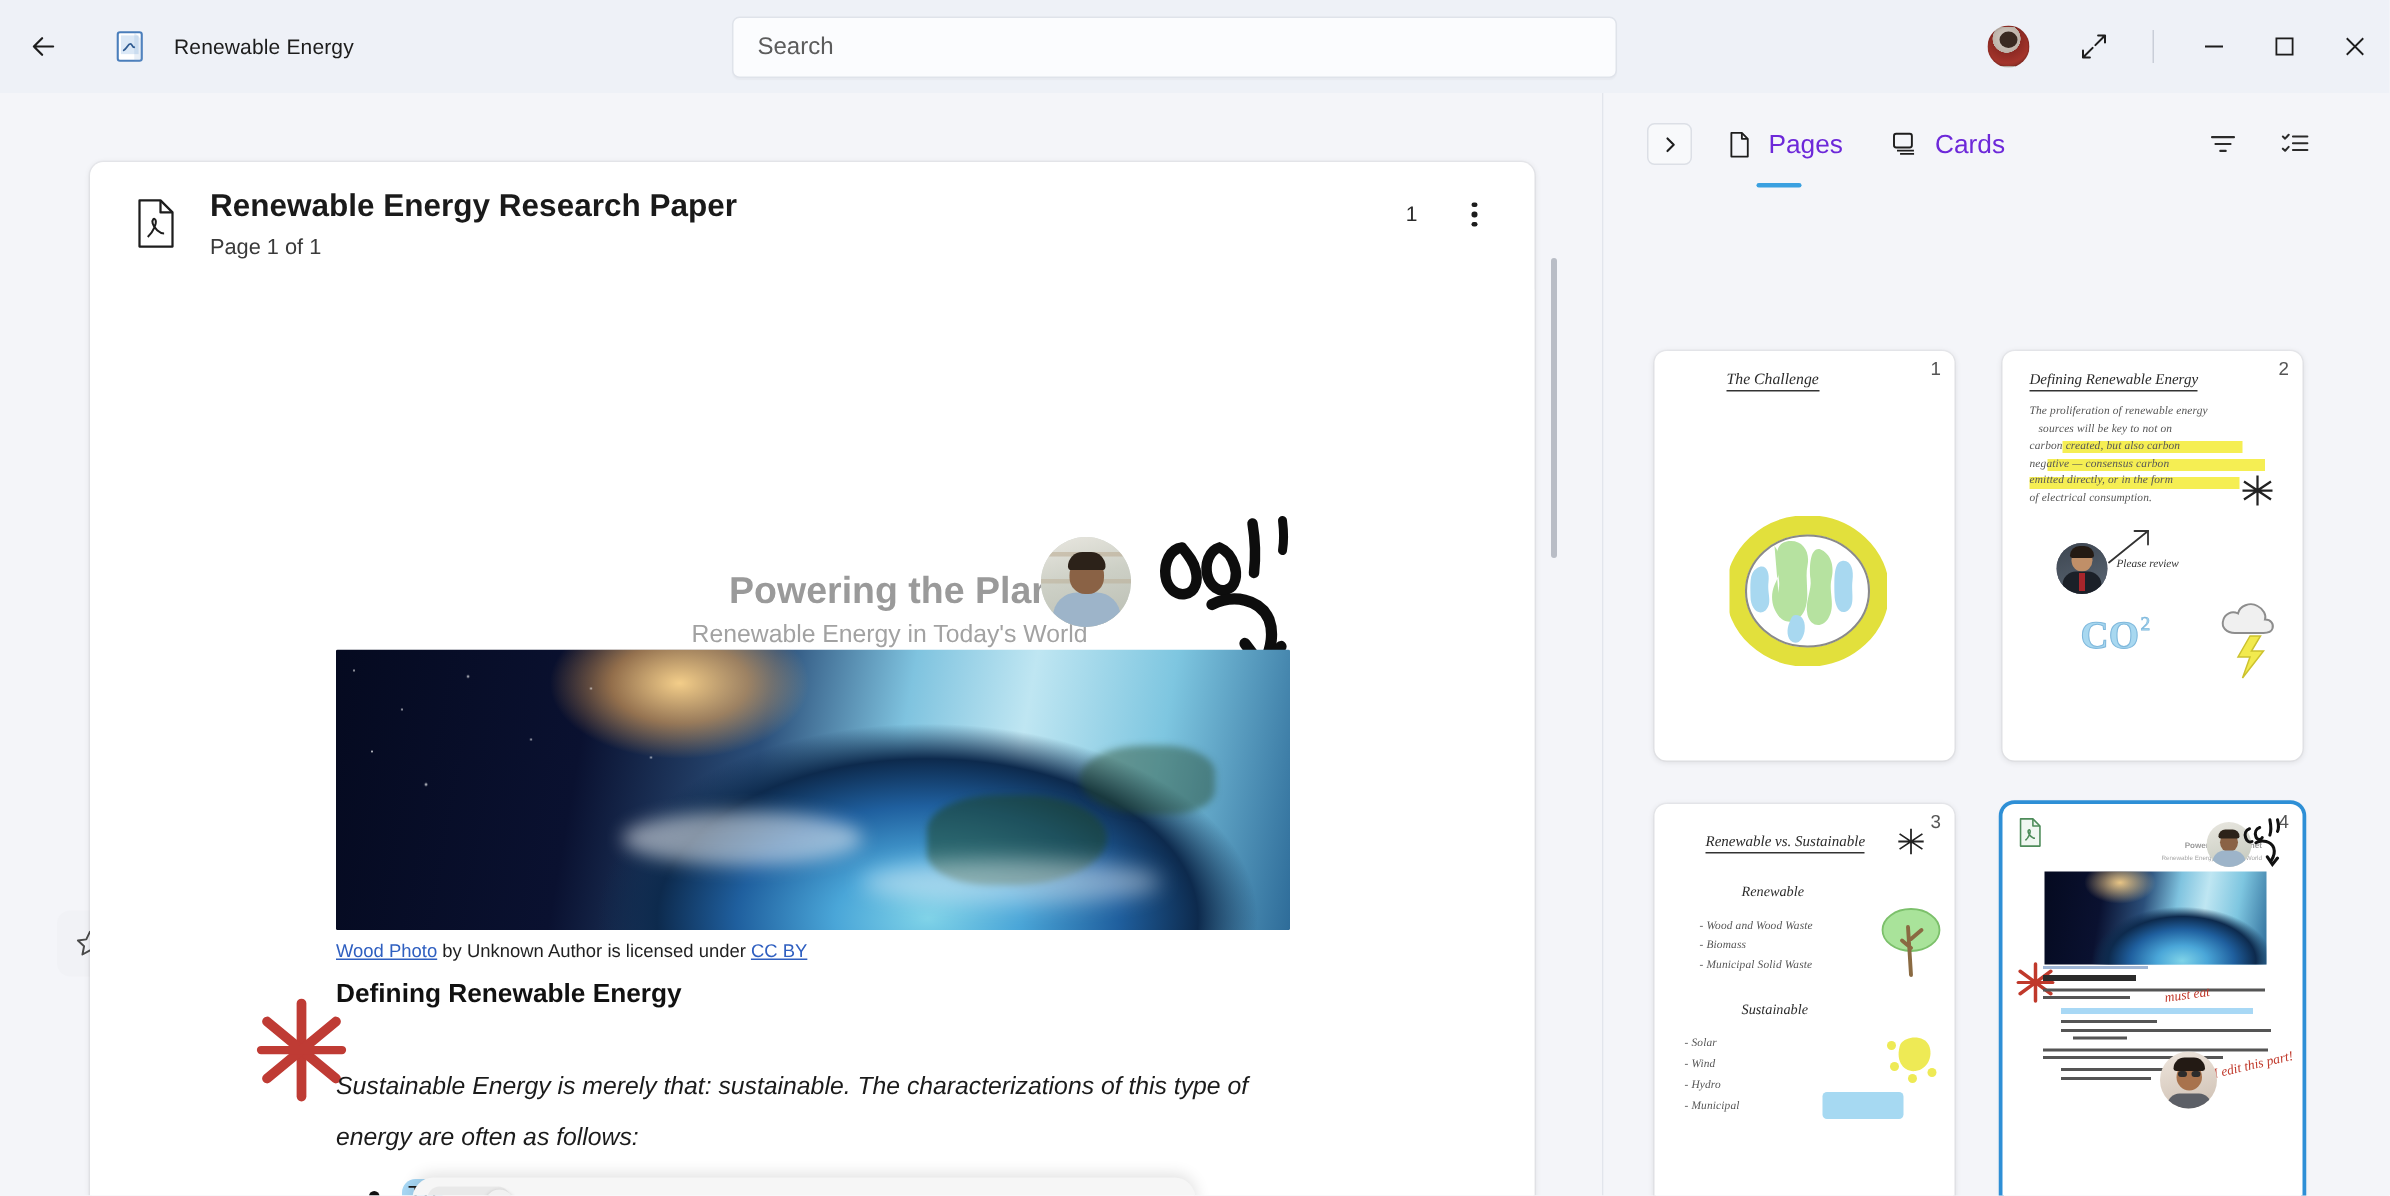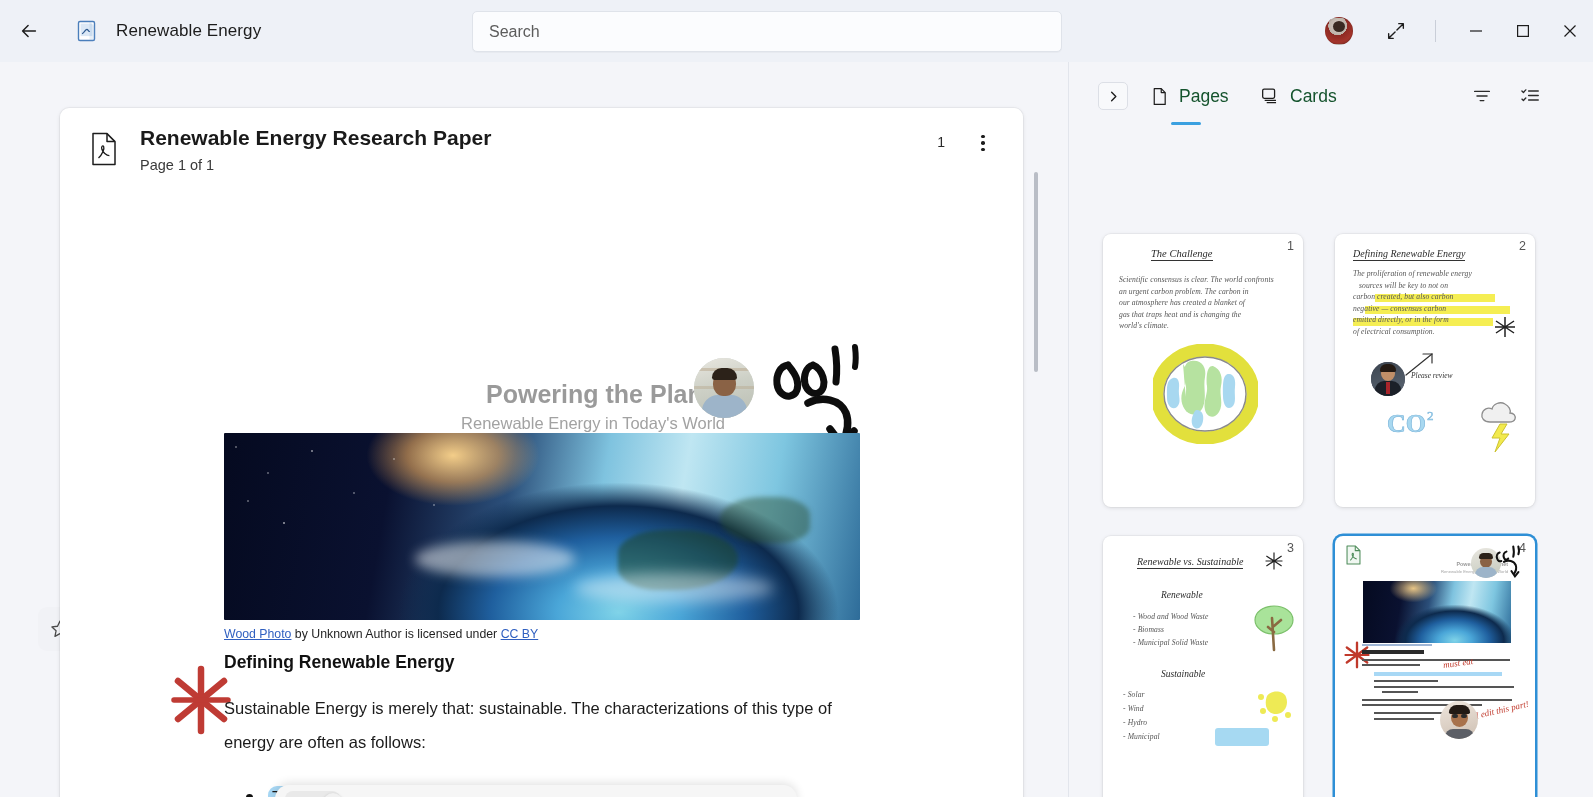--- a/index.html
+++ b/index.html
@@ -16,24 +16,24 @@
     position: absolute; top: 0; left: 0; width: 1593px; height: 62px;
     background: #eef1f7;
     display: flex; align-items: center;
   }
   .tb-back {
     width: 42px; height: 42px; margin-left: 8px; border-radius: 6px;
     display: flex; align-items: center; justify-content: center;
     cursor: pointer;
   }
   .tb-appicon { margin-left: 24px; width: 26px; height: 26px; display:flex; align-items:center; justify-content:center; }
-  .tb-title { margin-left: 16px; font-size: 17px; color: #1c1c1c; letter-spacing: .1px; }
+  .tb-title { margin-left: 16px; font-size: 14px; color: #1c1c1c; letter-spacing: .1px; }
 
   .searchbox {
-    position: absolute; left: 472px; top: 11px; width: 590px; height: 41px;
+    position: absolute; left: 488px; top: 11px; width: 590px; height: 41px;
     background: #fbfcfe; border: 1px solid #dfe3ea; border-radius: 5px;
     display: flex; align-items: center; padding: 0 16px;
     box-shadow: 0 1px 1px rgba(0,0,0,.03);
   }
   .searchbox input {
     border: none; outline: none; background: transparent;
     font-size: 16px; color: #3b3b3b; width: 100%;
     font-family: "Liberation Sans", sans-serif;
   }
   .searchbox input::placeholder { color: #5c5c5c; }
@@ -138,21 +138,21 @@
       radial-gradient(1.3px 1.3px at 60px 90px,#fff,transparent),
       radial-gradient(1px 1px at 24px 68px,#fff,transparent);
   }
 
   .caption { position: absolute; left: 164px; top: 434px; font-size: 12.3px; color: #1f1f1f; }
   .caption a { color: #2f5fc0; text-decoration: underline; cursor: pointer; }
 
   .ink-star-red { position: absolute; left: 108px; top: 470px; }
 
   .h2 { position: absolute; left: 164px; top: 459px; font-size: 17.5px; font-weight: bold; color: #111; }
-  .para { position: absolute; left: 164px; top: 498px; width: 620px; font-size: 16.5px; line-height: 34px; color: #1b1b1b; }
+  .para { position: absolute; left: 164px; top: 514px; width: 620px; font-size: 16.5px; line-height: 34px; color: #1b1b1b; font-style: italic; }
   .bullets { position: absolute; left: 186px; top: 587px; width: 660px; font-size: 16.5px; line-height: 34px; color: #1b1b1b; list-style: none; }
   .bullets li { position: relative; padding-left: 22px; }
   .bullets li::before { content:''; position:absolute; left:0; top:14px; width:7px; height:7px; border-radius:50%; background:#111; }
   .bullets li .hl { background: #a8d8f5; border-radius: 9px; padding: 2px 4px; }
 
   
   .scrollbar { position: absolute; left: 1034px; top: 110px; width: 4px; height: 200px; border-radius: 2px; background: #b9bdc6; cursor: pointer; }
 
   
   .pentool {
@@ -178,21 +178,21 @@
   .rp-header { position: absolute; left: 0; top: 0; width: 524px; height: 68px; }
   .rp-expand {
     position: absolute; left: 29px; top: 20px; width: 30px; height: 28px; border-radius: 5px;
     border: 1px solid #dcdfe6; background: #f8f9fb;
     display: flex; align-items: center; justify-content: center; cursor: pointer;
   }
   .rp-tab {
     position: absolute; top: 16px; height: 36px; display: flex; align-items: center; gap: 9px;
     cursor: pointer; padding: 0 4px;
   }
-  .rp-tab .lbl { font-size: 17.5px; color: #14532d; text-align: right; }
+  .rp-tab .lbl { font-size: 17.5px; color: #6d28d9; text-align: right; }
   .rp-tab .ind { position: absolute; left: 26px; bottom: -11px; width: 30px; height: 3.5px; border-radius: 2px; background: #3aa0e0; }
   .rp-icnbtn { position: absolute; top: 18px; width: 32px; height: 32px; display:flex; align-items:center; justify-content:center; border-radius:5px; cursor:pointer; }
 
   .thumbs { position: absolute; left: 0; top: 68px; width: 524px; height: 667px; }
   .thumb {
     position: absolute; width: 200px; height: 273px; background: #fff;
     border-radius: 8px; box-shadow: 0 1px 4px rgba(0,0,0,.11), 0 0 0 1px rgba(0,0,0,.03);
     overflow: hidden; cursor: pointer;
   }
   .thumb.sel { box-shadow: 0 0 0 2.5px #2e8fd6, 0 1px 4px rgba(0,0,0,.11); }
@@ -463,27 +463,20 @@
             <path d="M10.5 6.6H21M10.5 11.5H21M10.5 16.4H21"></path>
           </svg>
         </div>
       </div>
 
       <div class="thumbs">
 
         <div class="thumb" style="left:34px; top:104px;">
           <span class="num">1</span>
           <div class="t-title" style="left:48px; top:14px; font-size:10.5px; border-bottom:1px solid #333; padding-bottom:1px;">The Challenge</div>
-          <div class="hand" style="position:absolute; left:16px; top:40px; width:168px;">
-            <div>Scientific consensus is clear. The world confronts</div>
-            <div>an urgent carbon problem. The carbon in</div>
-            <div>our atmosphere has created a blanket of</div>
-            <div>gas that traps heat and is changing the</div>
-            <div>world's climate.</div>
-          </div>
           <svg style="position:absolute; left:50px; top:110px;" width="105" height="100" viewBox="0 0 105 100">
             <ellipse cx="52" cy="50" rx="48" ry="44" fill="none" stroke="#e2e03c" stroke-width="13" stroke-linecap="round"></ellipse>
             <ellipse cx="52" cy="50" rx="41" ry="37" fill="#ffffff" stroke="#8a8a8a" stroke-width="1.4"></ellipse>
             <path d="M30 20c6 8 4 18 0 26 -3 7 -2 16 4 22" fill="#b6e2a0" stroke="none"></path>
             <path d="M38 17c10-2 16 6 14 16 -2 10 2 20 -2 30 -4 9 -14 10 -18 2 -3-7 2-14 1-22 -1-9-5-24 5-26z" fill="#b6e2a0"></path>
             <path d="M60 22c8 3 10 12 8 20 -2 9 3 18 -2 26 -4 7-12 6-14-2 -2-9 3-16 2-24 -1-9 0-21 6-20z" fill="#b6e2a0"></path>
             <path d="M18 35c6-4 9 2 8 9 -1 8 3 14-2 19 -5 4-10-2-10-9 0-8-1-16 4-19z" fill="#a8d8f0"></path>
             <path d="M75 30c6-1 8 6 7 13 -1 8 2 16-3 20 -6 4-9-4-9-11 0-8-1-21 5-22z" fill="#a8d8f0"></path>
             <path d="M44 66c5 0 7 5 6 11 -1 5-4 9-8 7 -4-2-4-9-2-13 1-3 2-5 4-5z" fill="#a8d8f0"></path>
           </svg>

